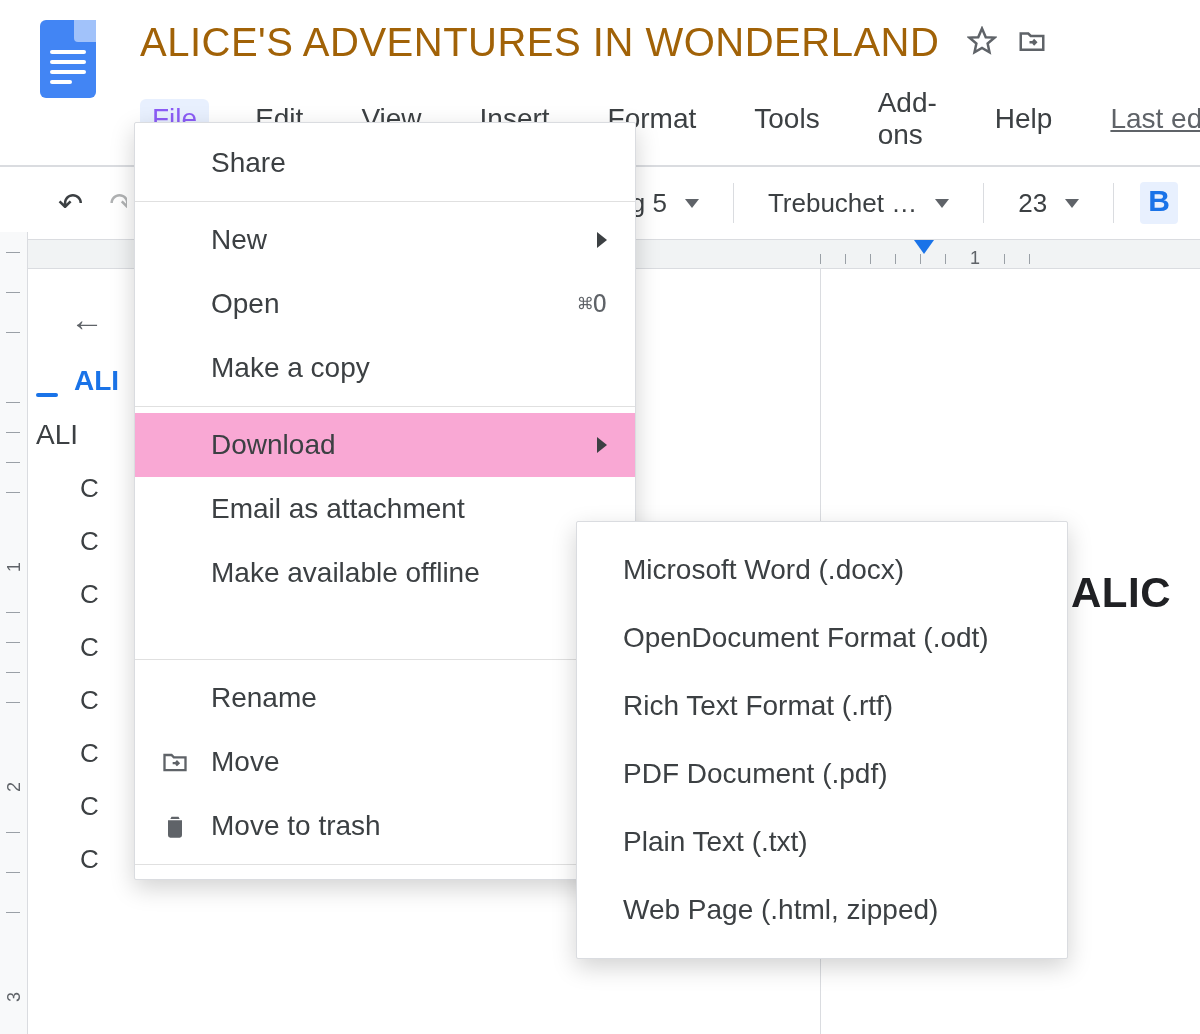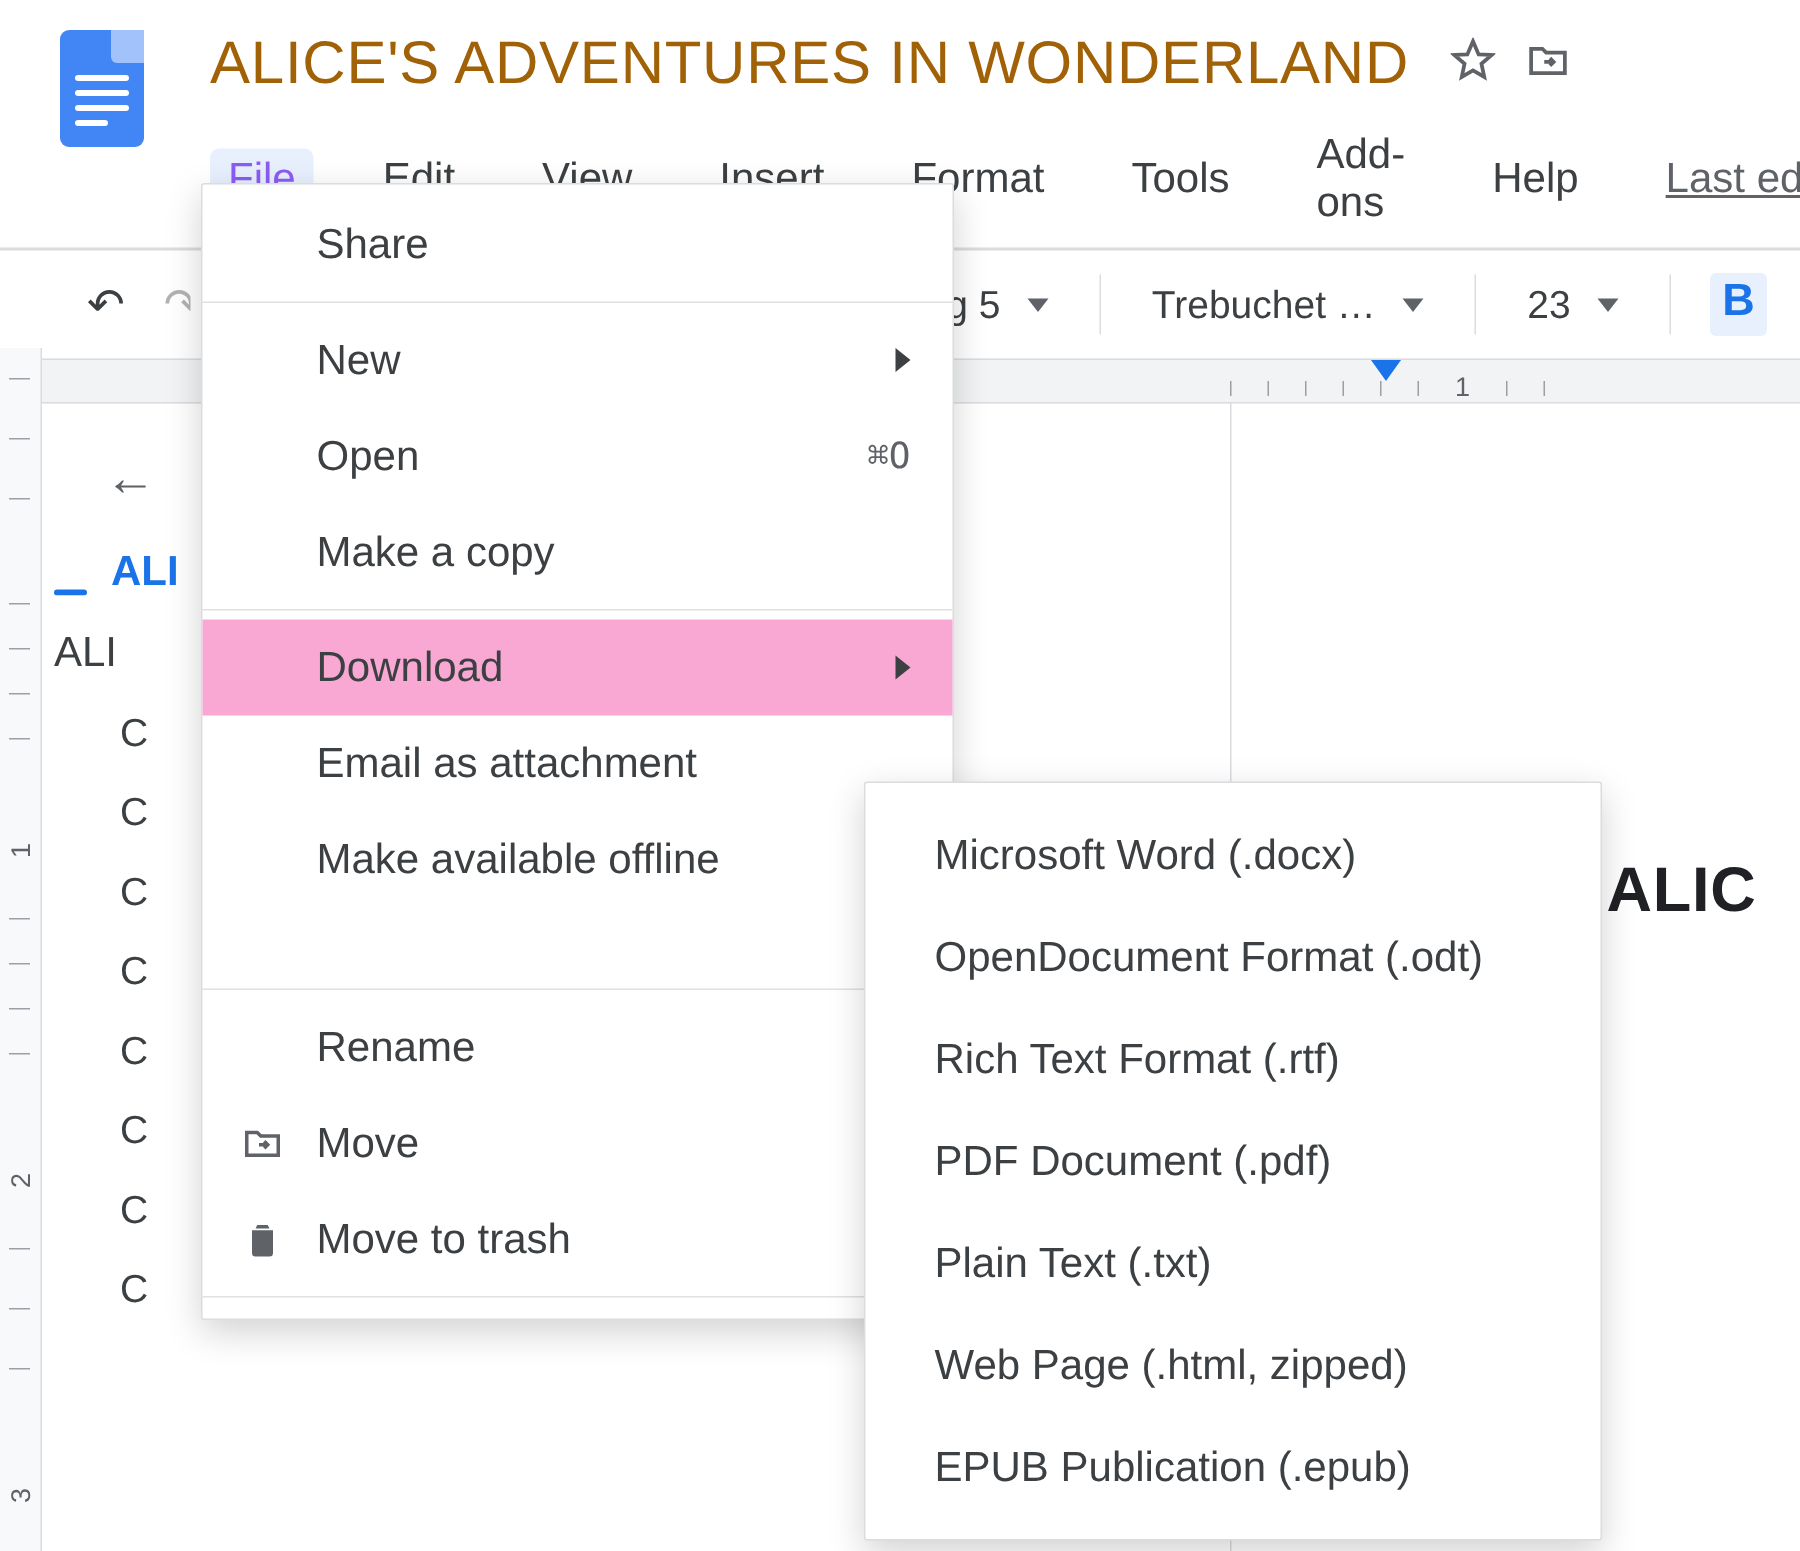--- a/index.html
+++ b/index.html
@@ -498,14 +498,13 @@
   <div class="menu-divider"></div>
 </div>
 
 <div class="sub-menu">
   <div class="sub-row">Microsoft Word (.docx)</div>
   <div class="sub-row">OpenDocument Format (.odt)</div>
   <div class="sub-row">Rich Text Format (.rtf)</div>
   <div class="sub-row">PDF Document (.pdf)</div>
   <div class="sub-row">Plain Text (.txt)</div>
   <div class="sub-row">Web Page (.html, zipped)</div>
-  <div class="sub-row">EPUB Publication (.epub)</div>
 </div>
 
 </body></html>

